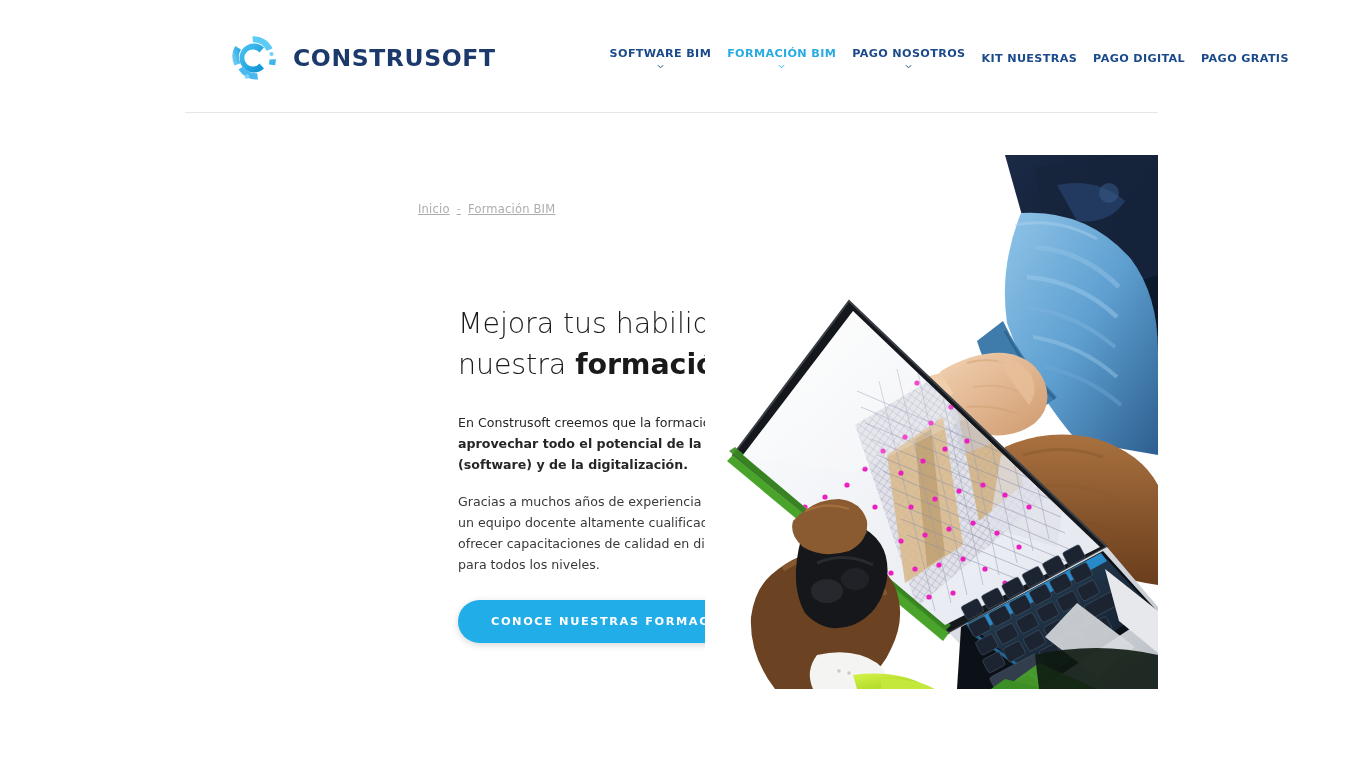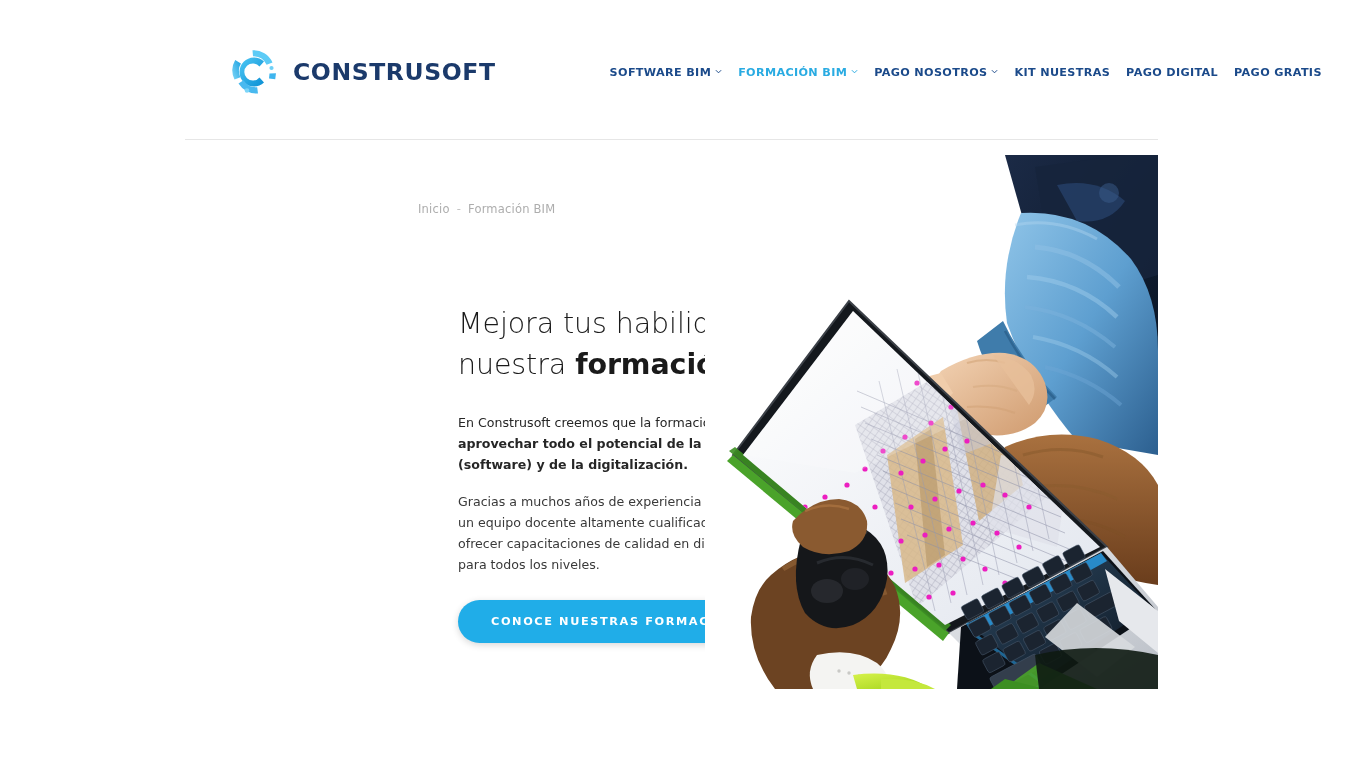--- a/index.html
+++ b/index.html
@@ -27,21 +27,21 @@
     left: 185px;
     top: 0px;
     width: 973px;
     height: 760px;
     background: #ffffff;
   }
 
   
   .header {
     position: relative;
-    height: 140px;
+    height: 113px;
     border-bottom: 1px solid #e6e6e6;
     display: flex;
     align-items: center;
     padding: 0 0 0 43px;
   }
 
   .logo-wrap {
     display: flex;
     align-items: center;
     gap: 13px;
@@ -79,20 +79,21 @@
     align-items: center;
     gap: 4px;
     font-size: 11.2px;
     font-weight: bold;
     letter-spacing: 0.35px;
     color: #1b4a8a;
     white-space: nowrap;
     padding: 6px 8px;
     cursor: pointer;
     font-family: "DejaVu Sans", sans-serif;
+    flex-direction: column;
   }
   .nav-item.active { color: #29abe2; }
 
   .caret {
     display: inline-block;
     width: 7px;
     height: 7px;
     position: relative;
     top: -1px;
   }
@@ -103,20 +104,21 @@
     position: absolute;
     left: 233px;
     top: 202px;
     font-size: 11.5px;
     color: #adadad;
     letter-spacing: 0.2px;
     display: flex;
     gap: 7px;
     align-items: center;
     font-family: "DejaVu Sans", sans-serif;
+    text-decoration: underline;
   }
   .breadcrumb .crumb { cursor: pointer; }
   .breadcrumb .sep { color: #c4c4c4; }
   .breadcrumb .crumb.current { cursor: default; }
 
   
   .hero-text {
     position: absolute;
     left: 273px;
     top: 303px;

